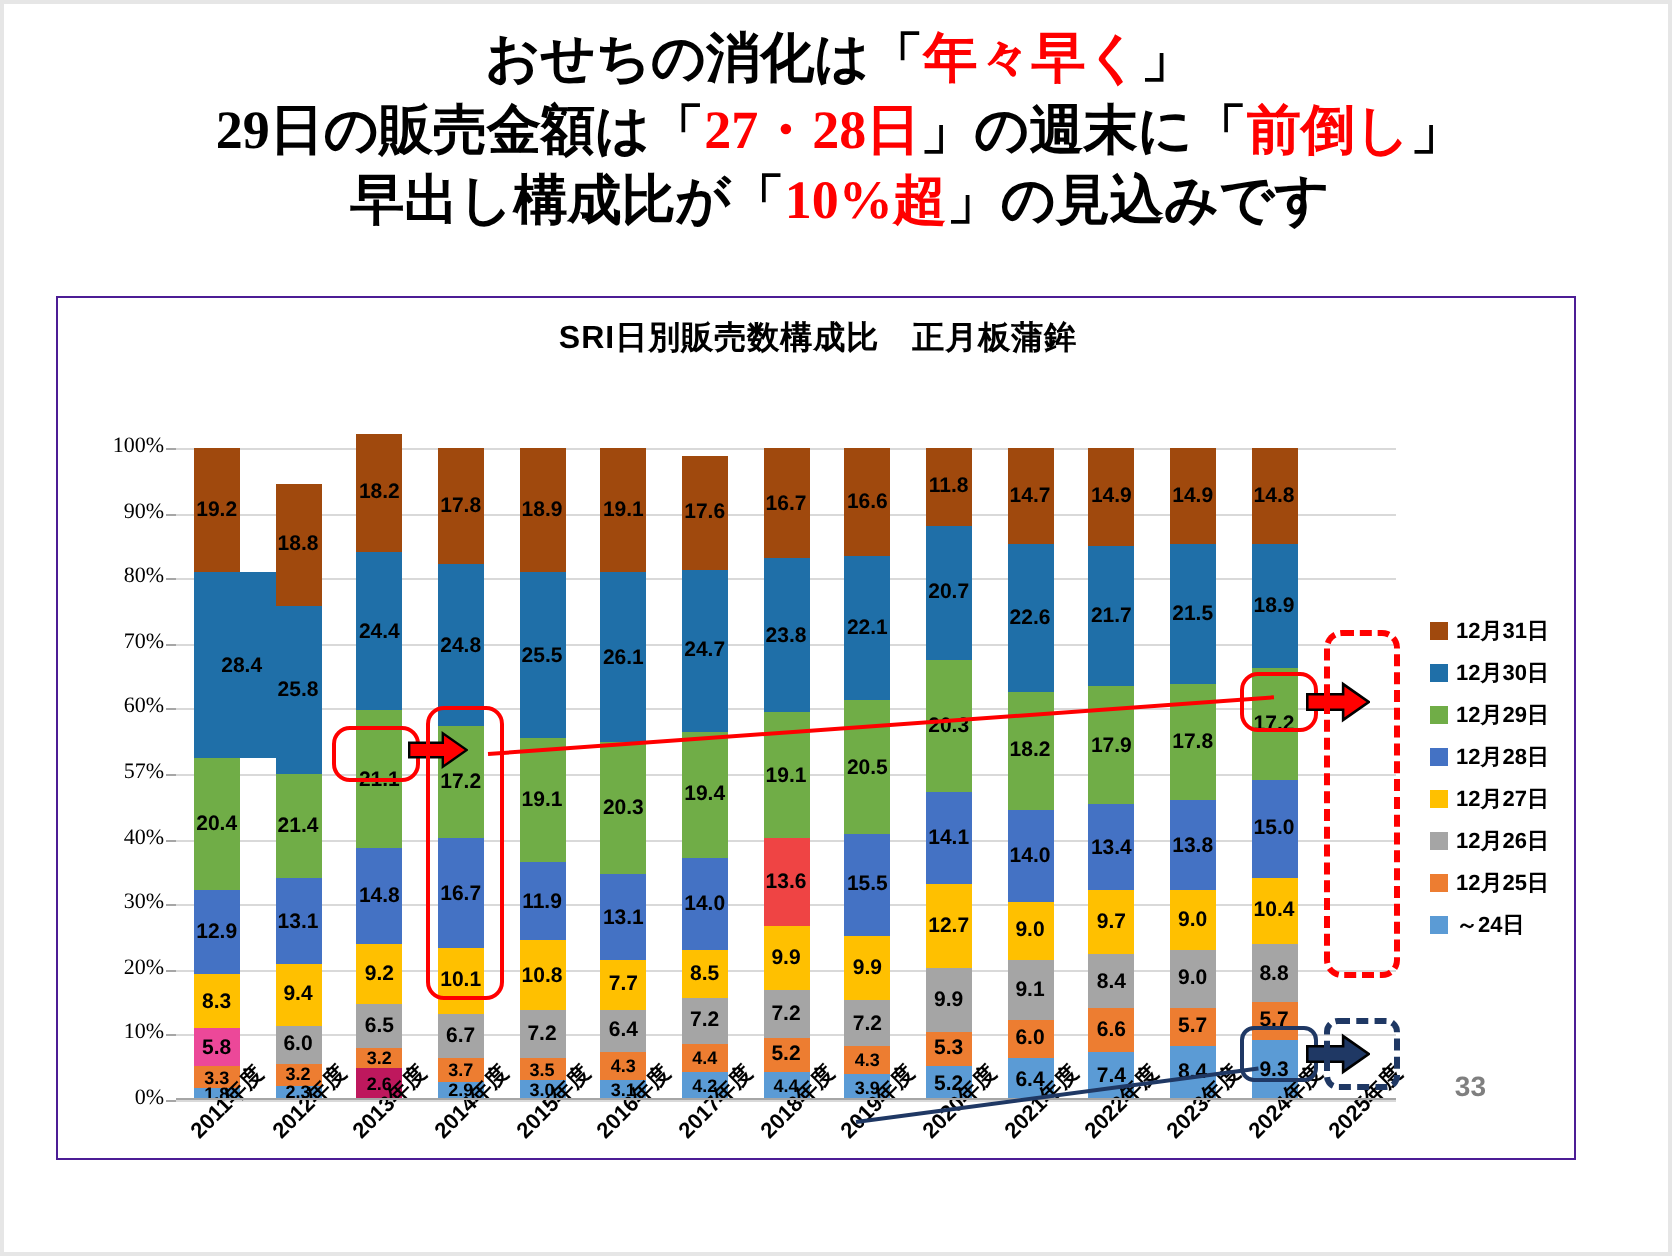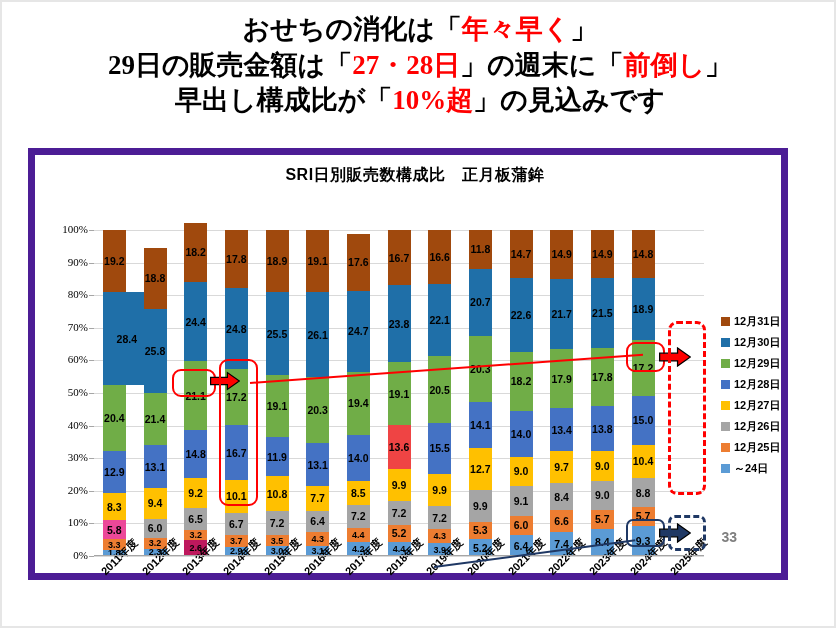--- a/index.html
+++ b/index.html
@@ -28,21 +28,21 @@
   .hl-line{display:block;white-space:nowrap;}
   .hl1{font-size:27px;}
   .hl2{font-size:27px;}
   .hl3{font-size:27px;}
   .red{color:#ff0000;}
 
   
   #chart-panel{
     position:absolute;left:26px;top:146px;
     width:760px;height:432px;
-    border:7px solid #4c1d95;
+    border:1px solid #4c1d95;
     background:#ffffff;
     box-sizing:border-box;
   }
   .chart-title{
     position:absolute;left:0;top:10px;width:760px;
     text-align:center;font-size:16px;font-weight:bold;color:#000;
     letter-spacing:.5px;
   }
   .chart-subtitle{
     position:absolute;left:0;top:34px;width:760px;
@@ -163,21 +163,21 @@
         <div class="gridline" style="top: 260.8px;"></div>
         <div class="ylabel" style="left: -52px; top: 253.8px;">20%</div>
         <div class="ytick-mark" style="left: -5px; top: 260.8px;"></div>
         <div class="gridline" style="top: 228.2px;"></div>
         <div class="ylabel" style="left: -52px; top: 221.2px;">30%</div>
         <div class="ytick-mark" style="left: -5px; top: 228.2px;"></div>
         <div class="gridline" style="top: 195.6px;"></div>
         <div class="ylabel" style="left: -52px; top: 188.6px;">40%</div>
         <div class="ytick-mark" style="left: -5px; top: 195.6px;"></div>
         <div class="gridline" style="top: 163px;"></div>
-        <div class="ylabel" style="left: -52px; top: 156px;">50%</div>
+        <div class="ylabel" style="left: -52px; top: 156px;">57%</div>
         <div class="ytick-mark" style="left: -5px; top: 163px;"></div>
         <div class="gridline" style="top: 130.4px;"></div>
         <div class="ylabel" style="left: -52px; top: 123.4px;">60%</div>
         <div class="ytick-mark" style="left: -5px; top: 130.4px;"></div>
         <div class="gridline" style="top: 97.8px;"></div>
         <div class="ylabel" style="left: -52px; top: 90.8px;">70%</div>
         <div class="ytick-mark" style="left: -5px; top: 97.8px;"></div>
         <div class="gridline" style="top: 65.2px;"></div>
         <div class="ylabel" style="left: -52px; top: 58.2px;">80%</div>
         <div class="ytick-mark" style="left: -5px; top: 65.2px;"></div>

